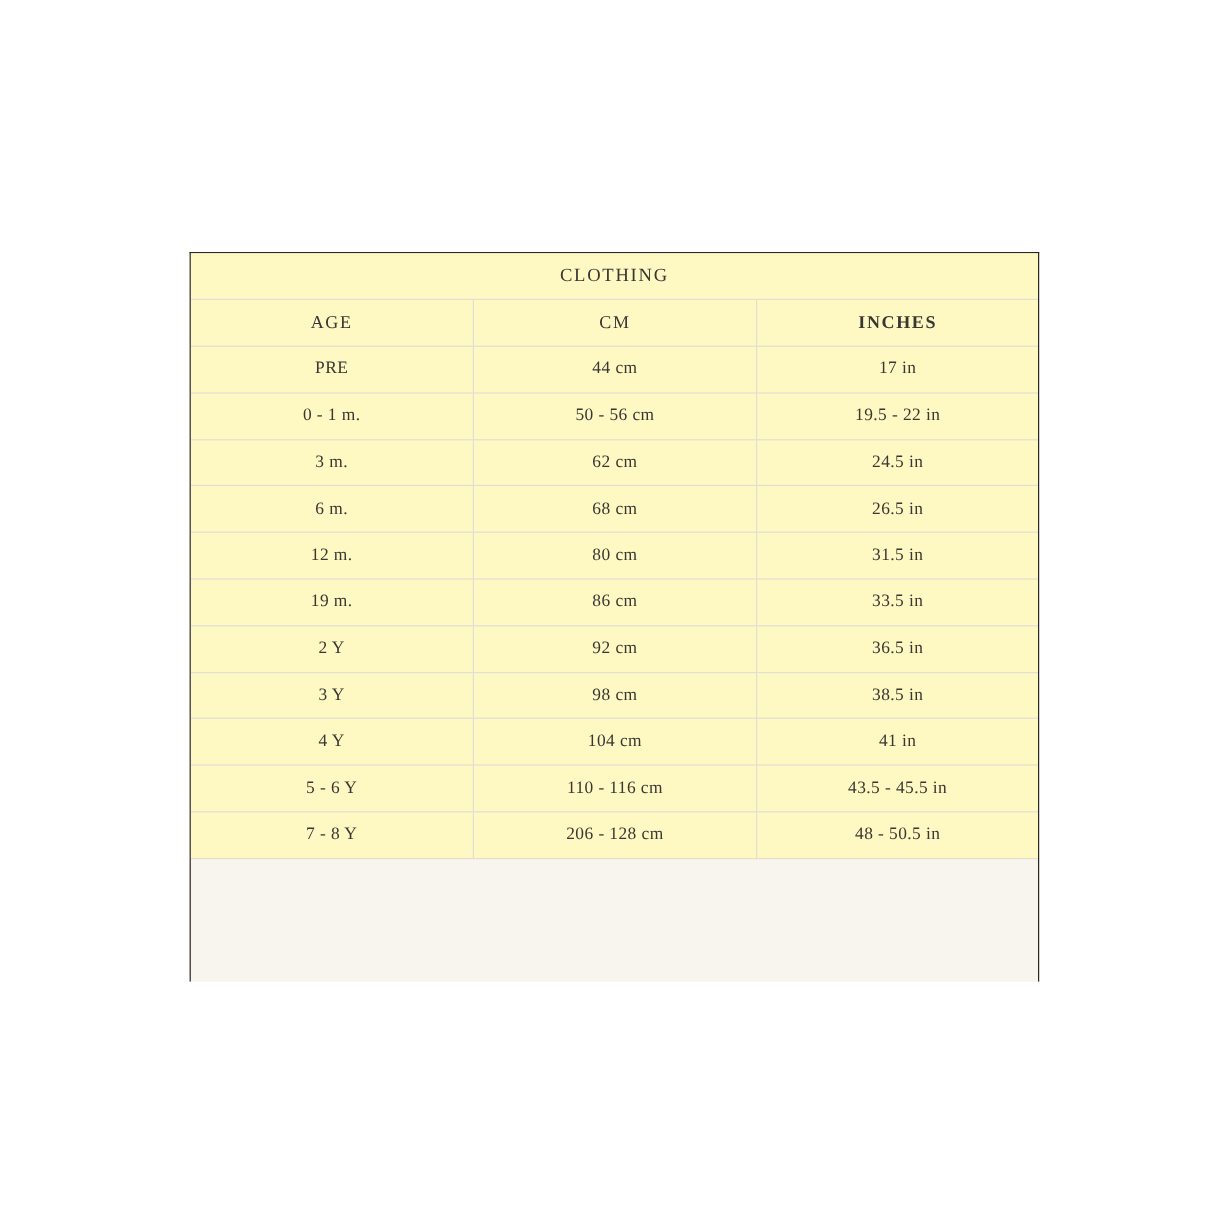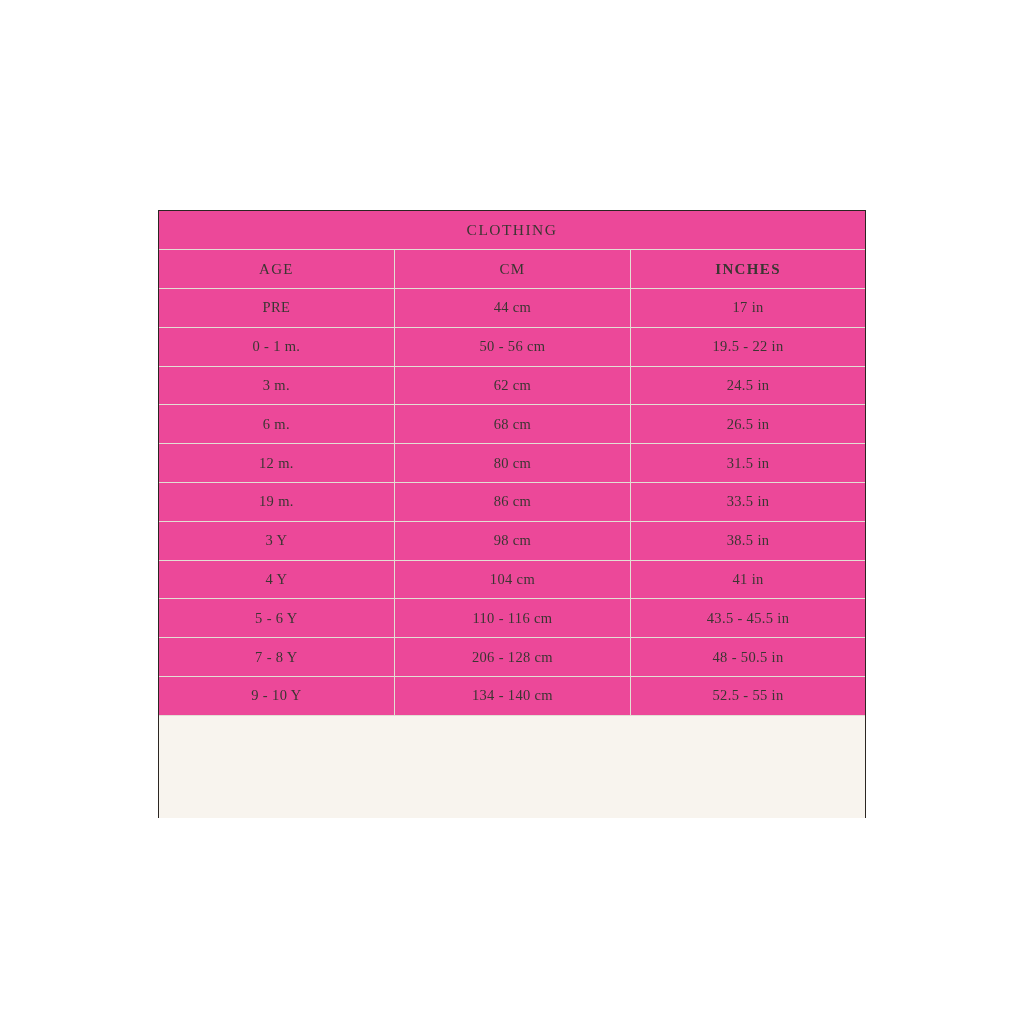--- a/index.html
+++ b/index.html
@@ -27,21 +27,21 @@
     box-sizing: border-box;
     border: 1.6px solid #2B2622;
     border-bottom: none;
     background: #F8F4EE;
   }
 
   table.size-chart {
     width: 100%;
     border-collapse: collapse;
     table-layout: fixed;
-    background: #ec4899;
+    background: #fef9c3;
   }
 
   table.size-chart col.col-age    { width: 33.33%; }
   table.size-chart col.col-cm     { width: 33.47%; }
   table.size-chart col.col-inches { width: 33.20%; }
 
   
   tr.title-row td {
     height: 38px;
     text-align: center;
@@ -132,39 +132,39 @@
           <td>12 m.</td>
           <td>80 cm</td>
           <td>31.5 in</td>
         </tr>
         <tr class="data-row">
           <td>19 m.</td>
           <td>86 cm</td>
           <td>33.5 in</td>
         </tr>
         <tr class="data-row">
+          <td>2 Y</td>
+          <td>92 cm</td>
+          <td>36.5 in</td>
+        </tr>
+        <tr class="data-row">
           <td>3 Y</td>
           <td>98 cm</td>
           <td>38.5 in</td>
         </tr>
         <tr class="data-row">
           <td>4 Y</td>
           <td>104 cm</td>
           <td>41 in</td>
         </tr>
         <tr class="data-row">
           <td>5 - 6 Y</td>
           <td>110 - 116 cm</td>
           <td>43.5 - 45.5 in</td>
         </tr>
         <tr class="data-row">
           <td>7 - 8 Y</td>
           <td>206 - 128 cm</td>
           <td>48 - 50.5 in</td>
         </tr>
-        <tr class="data-row">
-          <td>9 - 10 Y</td>
-          <td>134 - 140 cm</td>
-          <td>52.5 - 55 in</td>
-        </tr>
       </tbody>
   </table>
 </div>
 
 </body></html>

